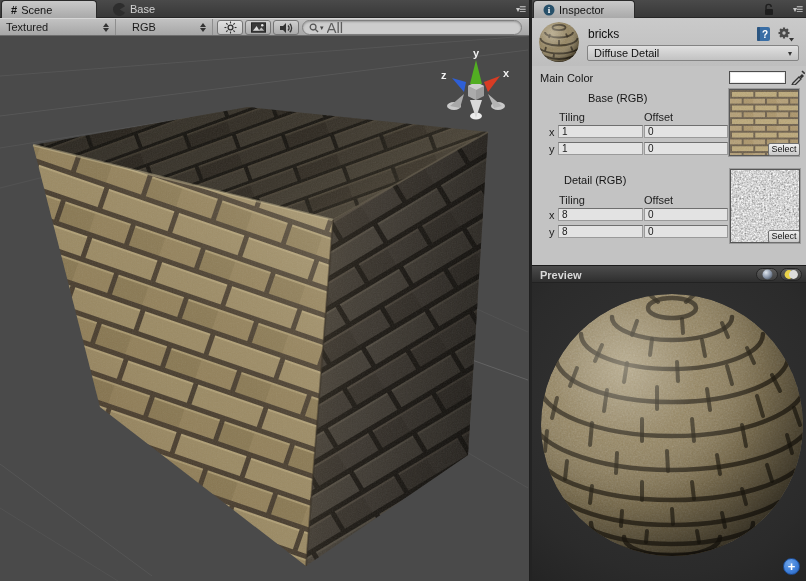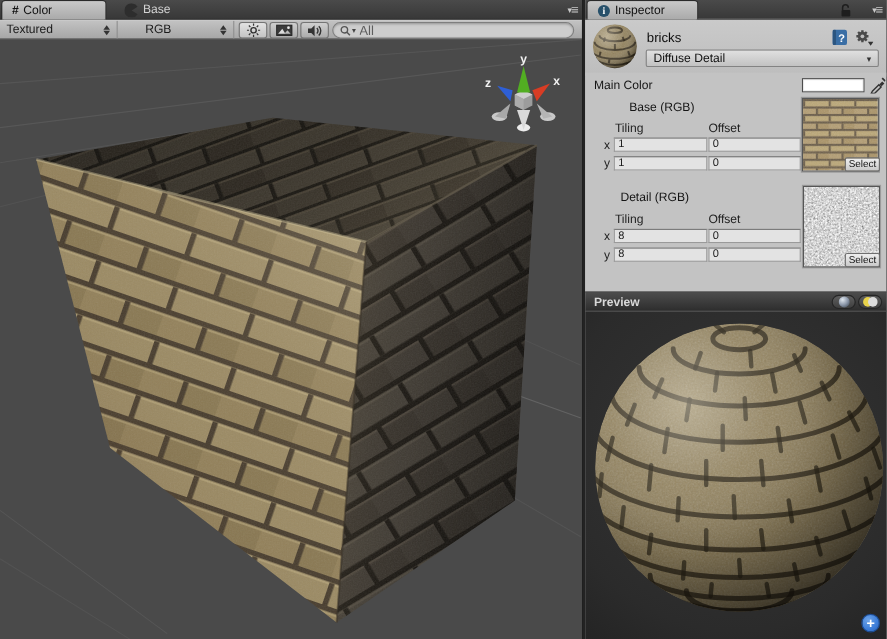--- a/index.html
+++ b/index.html
@@ -25,21 +25,21 @@
 
   .toolbar{position:absolute;left:0;top:18px;right:0;height:18px;background:linear-gradient(#c2c2c2,#a6a6a6);border-top:1px solid #d6d6d6;border-bottom:1px solid #6d6d6d;}
   .dd{position:absolute;top:0;height:16px;display:flex;align-items:center;padding:0 6px;color:#1a1a1a;border-right:1px solid #8e8e8e;}
   .dd .updown{margin-left:auto;display:flex;flex-direction:column;gap:1px;padding-left:8px;}
   .updown i{display:block;width:0;height:0;border-left:3px solid transparent;border-right:3px solid transparent;}
   .updown i.up{border-bottom:4px solid #333;}
   .updown i.dn{border-top:4px solid #333;}
   .tbtn{position:absolute;top:1px;width:26px;height:15px;background:linear-gradient(#cfcfcf,#ababab);border:1px solid #757575;border-radius:3px;display:flex;align-items:center;justify-content:center;}
   .tbtn.active{background:linear-gradient(#e2e2e2,#c4c4c4);}
   .searchbox{position:absolute;left:302px;top:1px;width:220px;height:15px;background:#cdcdcd;border:1px solid #7e7e7e;border-radius:8px;display:flex;align-items:center;padding:0 6px;box-shadow:inset 0 1px 2px rgba(0,0,0,.25);}
-  .searchbox input{flex:1;border:none;background:transparent;outline:none;font-family:"Liberation Sans",sans-serif;font-size:12px;color:#333;min-width:0;}
+  .searchbox input{flex:1;border:none;background:transparent;outline:none;font-family:"Liberation Sans",sans-serif;font-size:15px;color:#333;min-width:0;}
   .searchbox input::placeholder{color:#5e5e5e;}
   .search-caret{font-size:7px;color:#444;margin:0 3px 0 1px;}
 
   .viewport{position:absolute;left:0;top:36px;width:529px;height:545px;background:var(--dark-panel);overflow:hidden;}
   .viewport svg{display:block;}
   .gizmo{position:absolute;right:13px;top:8px;}
   .gizmo text{font-family:"Liberation Sans",sans-serif;font-size:11px;font-weight:bold;fill:#f2f2f2;}
 
   
   .inspector{position:absolute;left:530px;top:0;width:276px;height:581px;background:var(--panel-bg);border-left:2px solid #232323;}
@@ -71,33 +71,33 @@
 </style>
 </head>
 <body>
 
 <div class="app">
 
   <div class="scene-panel">
     <div class="tabstrip">
       <div class="tab active" style="left:1px;width:96px;">
         <span class="glyph">#</span>
-        <span>Color</span>
+        <span>Scene</span>
       </div>
       <div class="tab" style="left:104px;">
         <svg width="13" height="13" viewBox="0 0 14 14">
           <path d="M7.2 7 L13 3.4 A7 7 0 1 0 13 10.6 Z" fill="#2d2d2d"></path>
         </svg>
         <span>Base</span>
       </div>
       <div class="panel-menu" style="right:4px;"><span class="caret">▾</span><span class="hamb">≡</span></div>
     </div>
 
     <div class="toolbar">
-      <div class="dd" style="left:0;width:107px;">
+      <div class="dd" style="left:0;width:116px;">
         <span>Textured</span>
         <span class="updown">
             <i class="up"></i>
             <i class="dn"></i>
           </span>
       </div>
       <div class="dd" style="left:126px;width:87px;">
         <span>RGB</span>
         <span class="updown">
             <i class="up"></i>
@@ -358,21 +358,21 @@
 
     <div class="props">
       <div class="plabel" style="left:8px;top:6px;">Main Color</div>
       <div class="swatch"></div>
       <svg class="eyedrop" width="14" height="16" viewBox="0 0 14 16">
         <path d="M2 14 L8 8 L10 10 L4 16 L1 16 Z" fill="none" stroke="#333" stroke-width="1.3"></path>
         <path d="M8.5 7.5 L11 5 L13 7 L10.5 9.5 Z" fill="#333"></path>
         <line x1="11" y1="2" x2="13.8" y2="4.8" stroke="#333" stroke-width="1.6"></line>
       </svg>
 
-      <div class="plabel" style="left:0;top:26px;padding-left:40px;">Base (RGB)</div>
+      <div class="plabel" style="left:16px;top:26px;padding-left:40px;">Base (RGB)</div>
 
       <svg class="thumb" style="left:197px;top:23px;" width="70" height="67" viewBox="0 0 70 67">
         <defs>
           <pattern id="pThumb" width="24" height="14" patternUnits="userSpaceOnUse">
             <rect width="24" height="14" fill="#b49e74"></rect>
             <rect x="0" y="0" width="24" height="7" fill="#bca878"></rect>
             <rect x="12" y="7" width="12" height="7" fill="#ab9468"></rect>
             <rect x="0" y="0" width="24" height="2" fill="#6a5c48"></rect>
             <rect x="0" y="7" width="24" height="2" fill="#6a5c48"></rect>
             <rect x="0" y="2" width="2" height="5" fill="#6a5c48"></rect>

